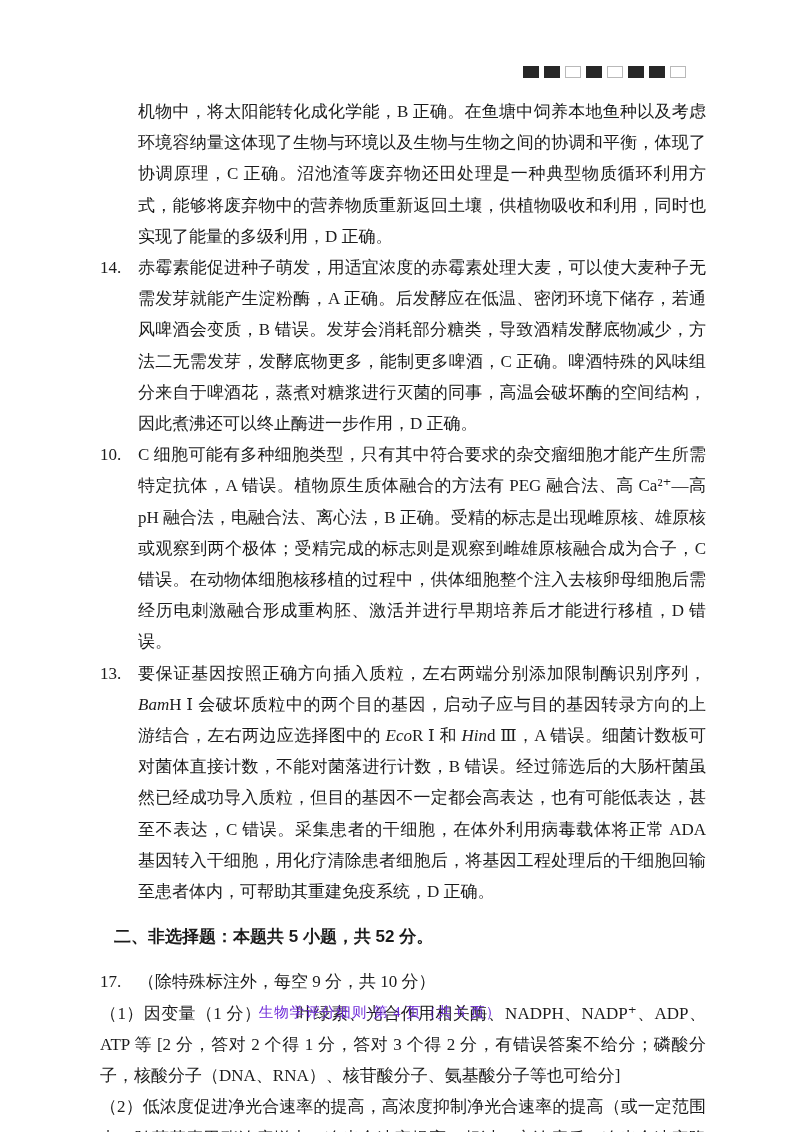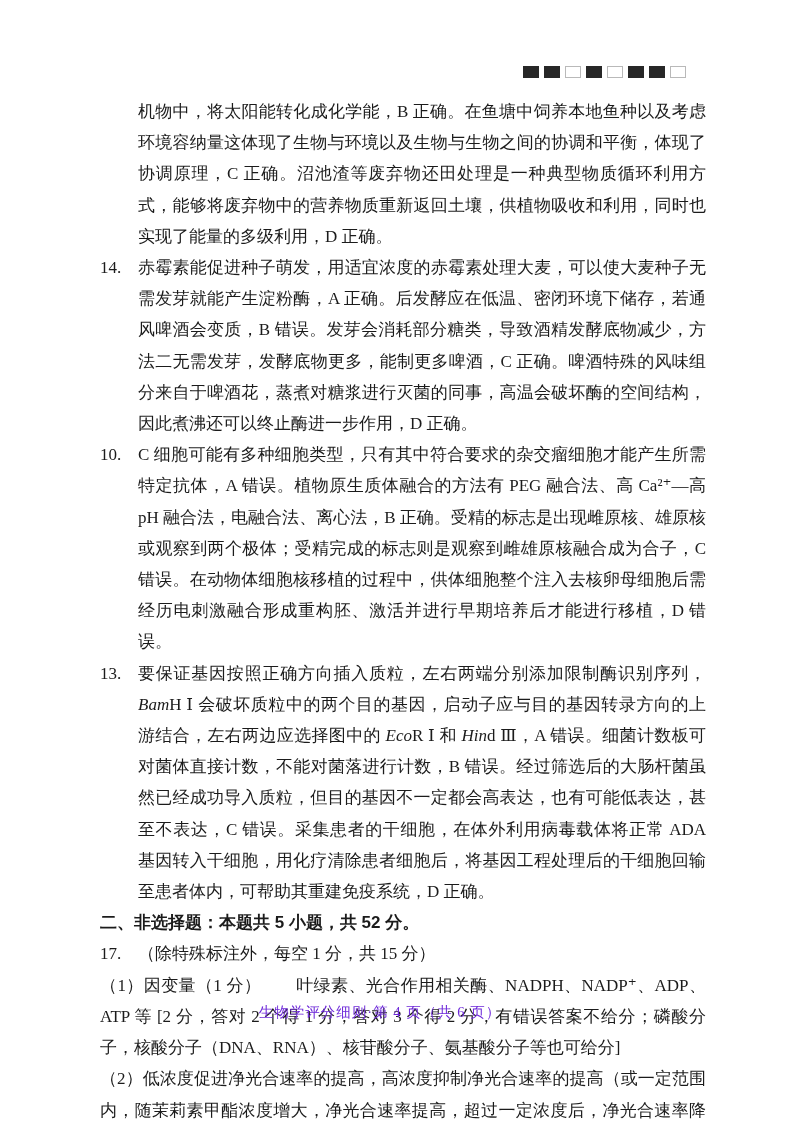--- a/index.html
+++ b/index.html
@@ -35,21 +35,21 @@
     top:96px;left:100px;
     width:606px;
     line-height:31.2px;
     text-align:justify;
   }
   .cont-para{margin:0 0 0 38px;}
   .item{display:flex;margin:0;}
   .num{flex:0 0 38px;}
   .body{flex:1;margin:0;text-align:justify;}
   .section-heading{
-    margin:0;
+    margin:14px;
     font-size:17px;
     font-weight:bold;
     font-family:"Liberation Sans","DejaVu Sans",sans-serif;
     line-height:31.2px;
   }
   .sub{}
   .it{font-style:italic;}
 
   .page-footer{
     position:absolute;
@@ -93,21 +93,21 @@
 
     <div class="item">
       <span class="num">13.</span>
       <p class="body"><span>要保证基因按照正确方向插入质粒，左右两端分别添加限制酶识别序列，</span><span class="it">Bam</span><span>H Ⅰ 会破坏质粒中的两个目的基因，启动子应与目的基因转录方向的上游结合，左右两边应选择图中的 </span><span class="it">Eco</span><span>R Ⅰ 和 </span><span class="it">Hin</span><span>d Ⅲ，A 错误。细菌计数板可对菌体直接计数，不能对菌落进行计数，B 错误。经过筛选后的大肠杆菌虽然已经成功导入质粒，但目的基因不一定都会高表达，也有可能低表达，甚至不表达，C 错误。采集患者的干细胞，在体外利用病毒载体将正常 ADA 基因转入干细胞，用化疗清除患者细胞后，将基因工程处理后的干细胞回输至患者体内，可帮助其重建免疫系统，D 正确。</span></p>
     </div>
 
     <h2 class="section-heading">二、非选择题：本题共 5 小题，共 52 分。</h2>
 
     <div class="item">
       <span class="num">17.</span>
-      <p class="body">（除特殊标注外，每空 1 分，共 15 分）</p>
+      <p class="body">（除特殊标注外，每空 9 分，共 10 分）</p>
     </div>
 
     <p class="body sub">（1）因变量（1 分）　　叶绿素、光合作用相关酶、NADPH、NADP⁺、ADP、ATP 等 [2 分，答对 2 个得 1 分，答对 3 个得 2 分，有错误答案不给分；磷酸分子，核酸分子（DNA、RNA）、核苷酸分子、氨基酸分子等也可给分]</p>
     <p class="body sub">（2）低浓度促进净光合速率的提高，高浓度抑制净光合速率的提高（或一定范围内，随茉莉素甲酯浓度增大，净光合速率提高，超过一定浓度后，净光合速率降低）（2 分）</p>
 
   </main>
 
   <footer class="page-footer">
     <span>生物学评分细则·第 4 页（共 6 页）</span>
   </footer>

